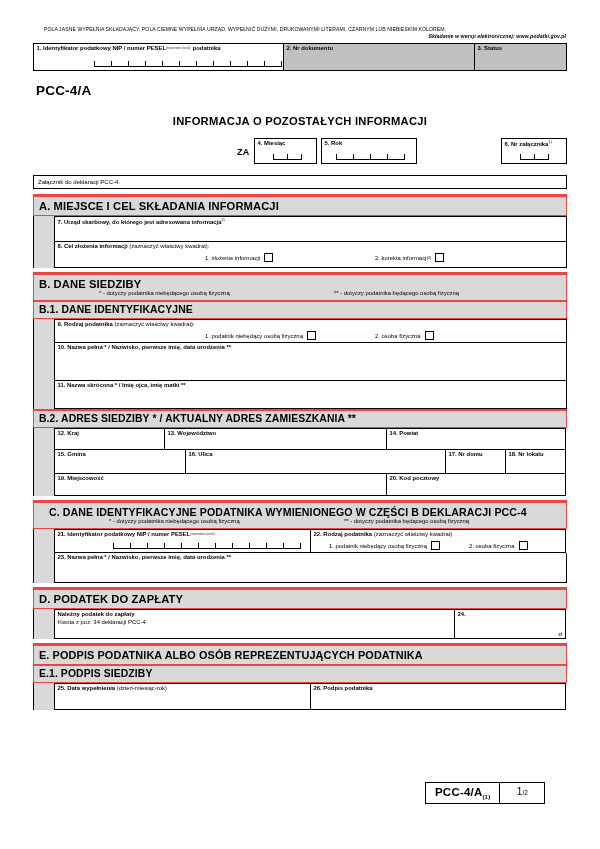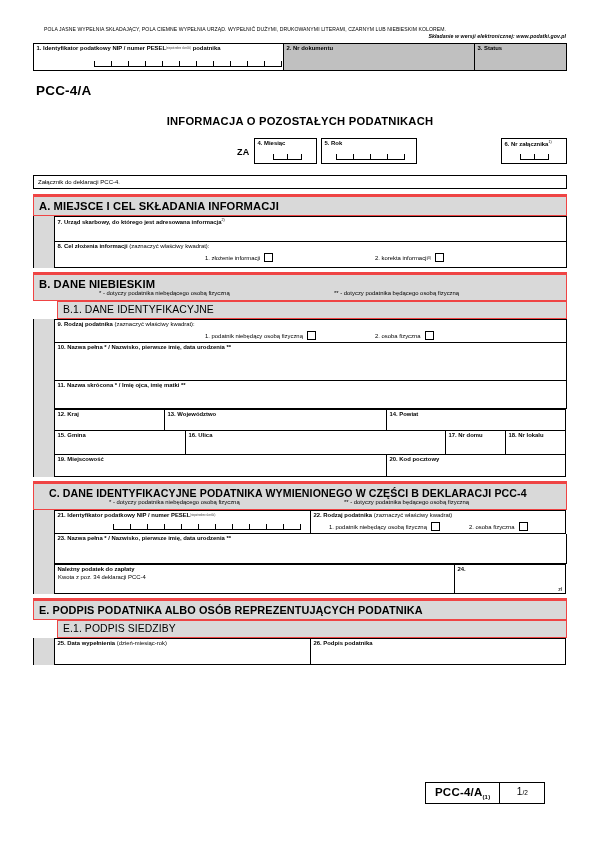--- a/index.html
+++ b/index.html
@@ -158,22 +158,21 @@
     position: relative;
   }
   .sec.big {
     font-size: 11.2px;
     padding: 3px 0 3px 5px;
     border-top-width: 3px;
   }
   .sec.sub {
     font-size: 10.4px;
     padding: 2.5px 0 2.5px 5px;
-    font-weight: normal;
-    margin-left: 24px;
+    font-weight: bold;
   }
   .sec .starnote {
     display: block;
     font-size: 5.9px;
     font-weight: normal;
     letter-spacing: 0;
     padding: 0 0 1px 0;
   }
   .starnote-inner {
     display: flex;
@@ -302,21 +301,21 @@
     </div>
     <div class="bx c-stat gray">
       <span class="lbl">
         <span>3.</span>
         <span>Status</span>
       </span>
     </div>
   </div>
 
   <div class="formcode">PCC-4/A</div>
-  <div class="maintitle">INFORMACJA O POZOSTAŁYCH PODATNIKACH</div>
+  <div class="maintitle">INFORMACJA O POZOSTAŁYCH INFORMACJI</div>
 
   <div class="zarow">
     <div class="za-label">ZA</div>
 
     <div class="bx bx-miesiac">
       <span class="lbl">
         <span>4.</span>
         <span>Miesiąc</span>
       </span>
       <span class="comb" style="left:18px;">
@@ -381,21 +380,21 @@
             <span>2. korekta informacji</span>
                 <span class="sup">3)</span>
             <span class="kw"></span>
           </span>
         </span>
       </div>
     </div>
   </div>
 
   <div class="sec big" style="margin-top:4px;">
-    <span>B. DANE NIEBIESKIM</span>
+    <span>B. DANE SIEDZIBY</span>
     <span class="starnote">
       <span class="starnote-inner">
         <span>* - dotyczy podatnika niebędącego osobą fizyczną</span>
         <span>** - dotyczy podatnika będącego osobą fizyczną</span>
       </span>
     </span>
   </div>
 
   <div class="sec sub">
     <span>B.1. DANE IDENTYFIKACYJNE</span>
@@ -428,20 +427,23 @@
       </div>
       <div class="bx f-h28 nb-left nb-top">
         <span class="lbl">
           <span>11.</span>
           <span>Nazwa skrócona * / Imię ojca, imię matki **</span>
         </span>
       </div>
     </div>
   </div>
 
+  <div class="sec sub" style="border-top-width:2px;">
+    <span>B.2. ADRES SIEDZIBY * / AKTUALNY ADRES ZAMIESZKANIA **</span>
+  </div>
   <div class="body-wrap">
     <div class="gutter"></div>
     <div class="inner">
       <div class="row">
         <div class="bx f-h22 nb-left" style="width:110px;height:22px;">
           <span class="lbl">
             <span>12.</span>
             <span>Kraj</span>
           </span>
         </div>
@@ -553,20 +555,23 @@
       </div>
       <div class="bx f-h30 nb-left nb-top">
         <span class="lbl">
           <span>23.</span>
           <span>Nazwa pełna * / Nazwisko, pierwsze imię, data urodzenia **</span>
         </span>
       </div>
     </div>
   </div>
 
+  <div class="sec big" style="margin-top:4px;">
+    <span>D. PODATEK DO ZAPŁATY</span>
+  </div>
   <div class="body-wrap">
     <div class="gutter"></div>
     <div class="inner">
       <div class="row">
         <div class="bx nb-left" style="width:400px;height:30px;">
           <span class="lbl">
             <span>Należny podatek do zapłaty</span>
           </span>
           <span class="pay-note">Kwota z poz. 34 deklaracji PCC-4</span>
         </div>

